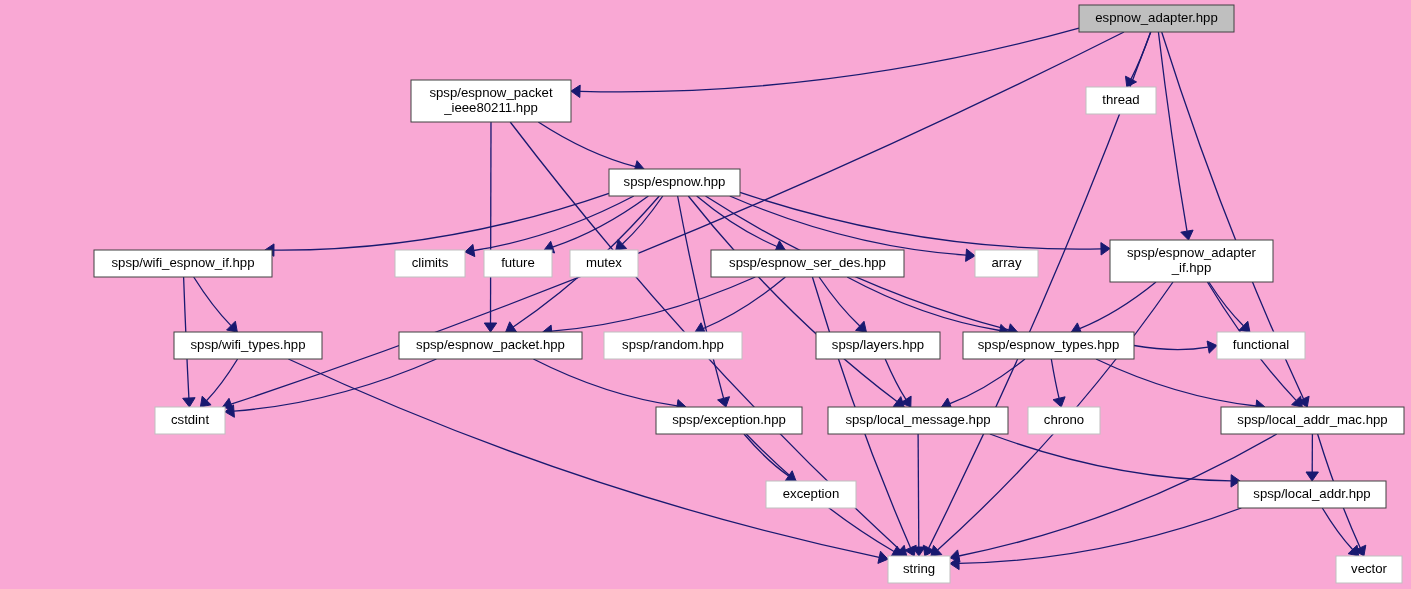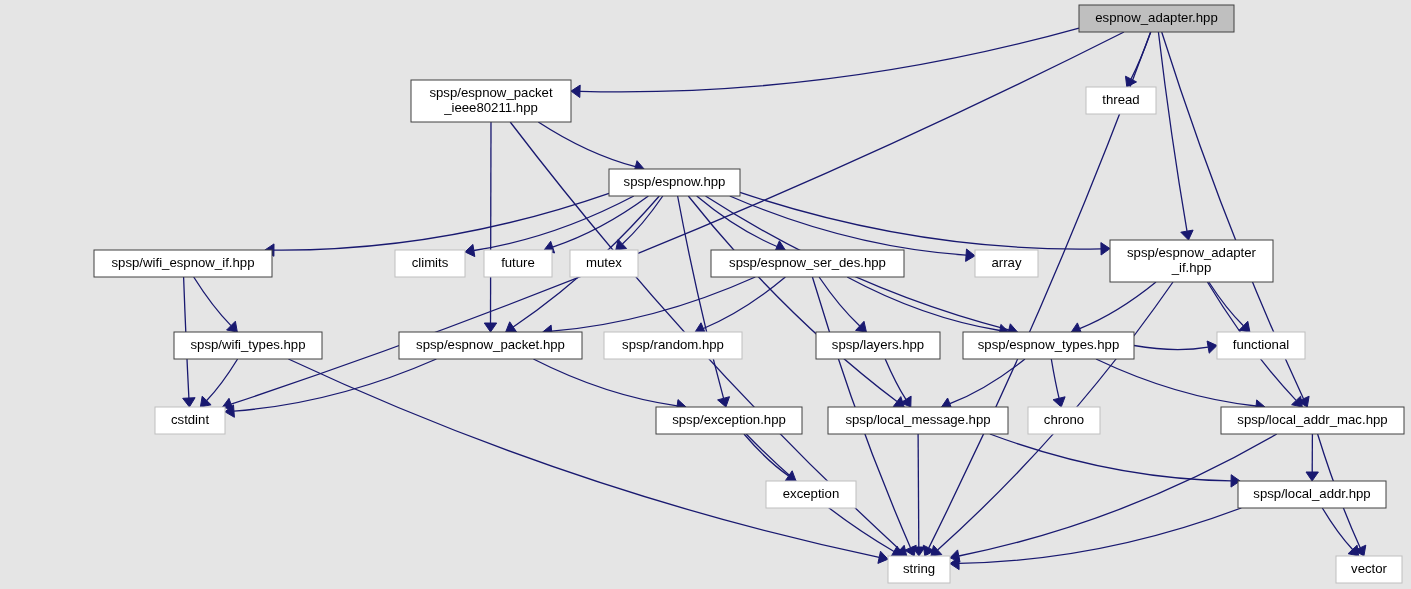--- a/index.html
+++ b/index.html
@@ -7,21 +7,21 @@
     padding: 0;
     background: #ffffff;
   }
   body {
     font-family: "Liberation Sans", sans-serif;
   }
   #graph-root {
     position: relative;
     width: 1411px;
     height: 589px;
-    background: #e5e5e5;
+    background: #f9a8d4;
     overflow: hidden;
   }
   svg#dep-graph {
     display: block;
     width: 1411px;
     height: 589px;
   }
   .edge-path {
     fill: none;
     stroke: #191970;

